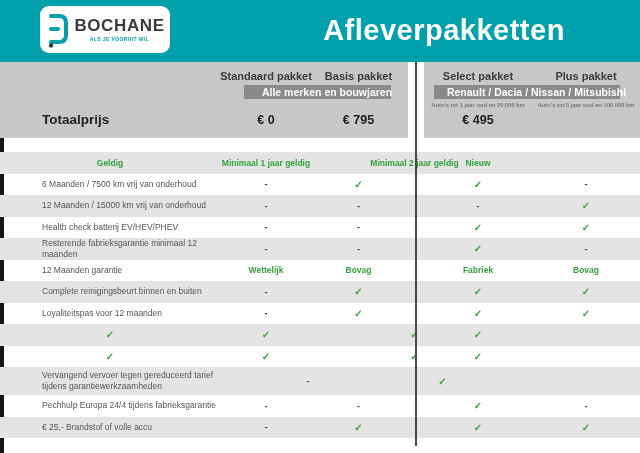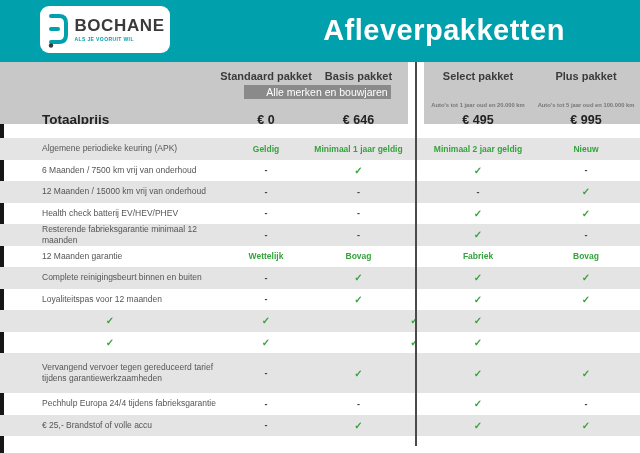--- a/index.html
+++ b/index.html
@@ -7,50 +7,50 @@
     --stripe:#E4E4E4; --ink:#161616;
   }
   *{margin:0;padding:0;box-sizing:border-box;}
   body{background:#888;}
   #page{width:640px;height:453px;position:relative;background:#fff;overflow:hidden;
         font-family:"Liberation Sans",sans-serif;}
   
   .top{height:62px;background:var(--teal);position:relative;}
   .logo-box{position:absolute;left:40px;top:6px;width:130px;height:47px;background:#fff;
             border-radius:9px;display:flex;align-items:center;justify-content:center;gap:5px;}
-  .brand-col{display:flex;flex-direction:column;align-items:flex-start;}
+  .brand-col{display:flex;flex-direction:column;align-items:center;}
   .brand-name{font-size:17px;font-weight:bold;color:#3a3a3b;letter-spacing:.6px;line-height:1;}
   .brand-tagline{font-size:5px;color:var(--teal);font-weight:bold;letter-spacing:.4px;margin-top:2px;}
   .page-title{position:absolute;left:244px;width:400px;top:13px;text-align:center;color:#fff;
               font-size:29px;font-weight:bold;letter-spacing:.5px;line-height:34px;}
   
-  .band{position:relative;height:62px;background:#fff;}
+  .band{position:relative;height:76px;background:#fff;}
   .band-bg-left{position:absolute;left:0;top:0;bottom:0;width:408px;background:var(--hdr);}
   .band-bg-right{position:absolute;left:424px;top:0;bottom:0;right:0;background:var(--hdr);}
   .band-grid{position:relative;display:grid;height:66px;
              grid-template-columns:220px 92px 93px 19px 108px 108px;
              grid-template-rows:22px 15px 12px 17px;}
   .pkg-name{grid-row:1;font-size:11px;font-weight:bold;color:#3b3b3b;display:flex;
             align-items:center;justify-content:center;padding-top:6px;}
   .c2{grid-column:2}.c3{grid-column:3}.c5{grid-column:5}.c6{grid-column:6}
-  .banner{grid-row:2;background:var(--banner);color:#fff;font-weight:normal;font-size:10.5px;
+  .banner{grid-row:2;background:var(--banner);color:#fff;font-weight:bold;font-size:10.5px;
           display:flex;align-items:center;justify-content:center;white-space:nowrap;padding-left:19px;}
   .banner-1{grid-column:2/4;margin:1px 14px 0 24px;}
   .banner-2{grid-column:5/7;margin:1px 20px 0 10px;}
   .caption{grid-row:3;font-size:5.8px;color:#777;font-weight:bold;display:flex;
            align-items:center;justify-content:center;white-space:nowrap;}
   .total-label{grid-row:4;grid-column:1;font-size:13.5px;font-weight:bold;color:#222;
-               padding-left:42px;display:flex;align-items:center;text-decoration:underline;}
+               padding-left:42px;display:flex;align-items:center;}
   .price{grid-row:4;font-size:12.5px;font-weight:bold;color:#222;display:flex;
          align-items:center;justify-content:center;}
   
   #gap-row{height:14px;position:relative;background:#fff;}
   .row{display:grid;grid-template-columns:220px 92px 93px 19px 108px 108px;
        height:21.5px;position:relative;}
-  .row.tall{height:40px;}
+  .row.tall{height:28px;gap:42px;}
   .row.gray{background:var(--stripe);}
   .row.white{background:#fff;}
   .row.white::before,#gap-row::before,#bottom-white::before{
        content:'';position:absolute;left:0;top:0;bottom:0;width:4px;background:var(--ink);}
   .row-label{grid-column:1;font-size:8.5px;color:#555;display:flex;align-items:center;
              padding-left:42px;line-height:1.25;}
   .cell{display:flex;align-items:center;justify-content:center;}
   .cell.check{color:var(--green);font-size:10px;font-weight:bold;}
   .cell.dash{color:#3d3d3d;font-size:9px;font-weight:bold;}
   .cell.green-text{color:var(--green);font-size:8.5px;font-weight:bold;white-space:nowrap;}
@@ -82,37 +82,36 @@
   <div class="band">
     <div class="band-bg-left"></div>
     <div class="band-bg-right"></div>
     <div class="band-grid">
       <div class="pkg-name c2">Standaard pakket</div>
       <div class="pkg-name c3">Basis pakket</div>
       <div class="pkg-name c5">Select pakket</div>
       <div class="pkg-name c6">Plus pakket</div>
 
       <div class="banner banner-1">Alle merken en bouwjaren</div>
+      <div class="banner banner-2">Renault / Dacia / Nissan / Mitsubishi</div>
 
       <div class="caption c5">Auto's tot 1 jaar oud en 20.000 km</div>
       <div class="caption c6">Auto's tot 5 jaar oud en 100.000 km</div>
 
       <div class="total-label">Totaalprijs</div>
       <div class="price c2">€ 0</div>
-      <div class="price c3">€ 646</div>
+      <div class="price c3">€ 795</div>
       <div class="price c5">€ 495</div>
-      <div class="price c6">€ 995</div>
     </div>
   </div>
 
   <div id="gap-row"></div>
 
   <div id="table-body">
       <div class="row gray">
-    <div class="row-label">Algemene periodieke keuring (APK)</div>
     <div class="cell green-text">Geldig</div>
     <div class="cell green-text">Minimaal 1 jaar geldig</div>
     <div class="gapcell"></div>
     <div class="cell green-text">Minimaal 2 jaar geldig</div>
     <div class="cell green-text">Nieuw</div>
   </div>
       <div class="row white">
     <div class="row-label">6 Maanden / 7500 km vrij van onderhoud</div>
     <div class="cell dash">-</div>
     <div class="cell check">✓</div>

